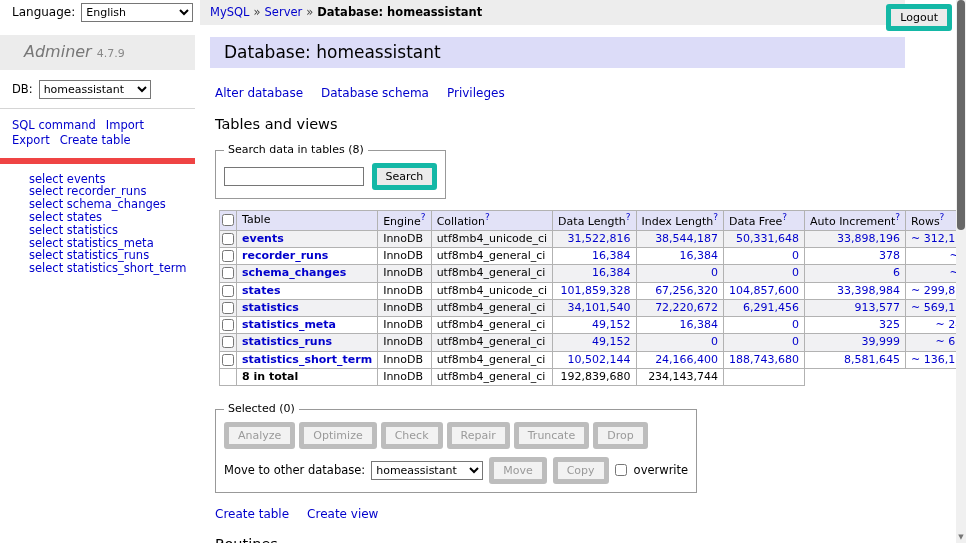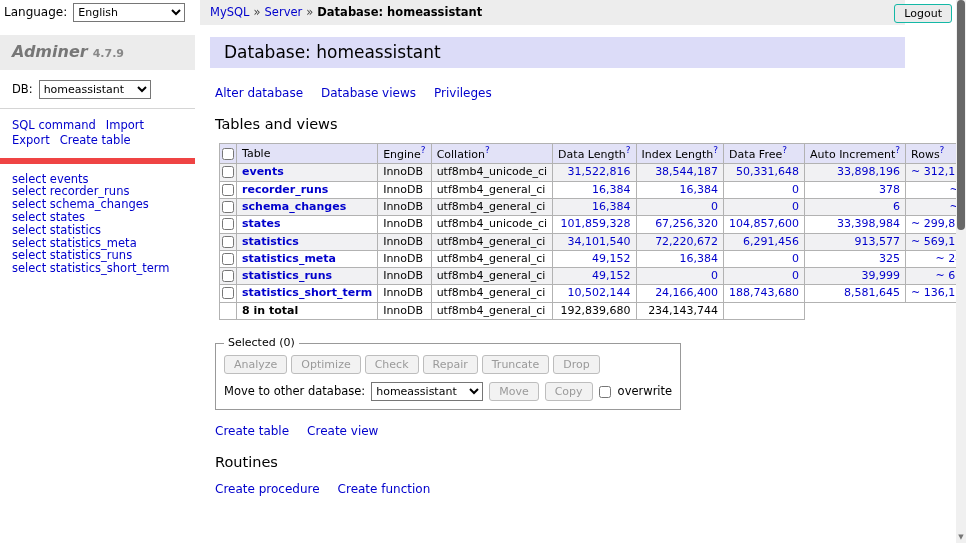--- a/index.html
+++ b/index.html
@@ -1,43 +1,43 @@
 <!DOCTYPE html>
 <html><head>
 <meta charset="utf-8">
 <style>
   *{box-sizing:border-box;margin:0;padding:0}
   html,body{width:966px;height:543px}
   body{position:relative;overflow:hidden;background:#fff;color:#000;
        font:12px/1.3 "DejaVu Sans","Liberation Sans",sans-serif}
   a{color:#0000cc;text-decoration:none;cursor:pointer}
   button{font:11px "DejaVu Sans","Liberation Sans",sans-serif;background:#ebebeb;
-         border:1px solid #14b8a6;border-radius:3px;padding:2px 9px;color:#000;cursor:pointer}
+         border:5px solid #14b8a6;border-radius:3px;padding:2px 9px;color:#000;cursor:pointer}
   button:disabled{color:#9a9a9a;border-color:#bdbdbd;background:#f2f2f2}
   select{font:11px "DejaVu Sans",sans-serif;height:19px;border:1px solid #767676;background:#fff}
   input[type=checkbox]{width:12px;height:12px;margin:0;vertical-align:middle}
 
   
   #topbar{position:absolute;top:0;left:0;width:966px;height:25px;background:#fff}
-  #lang{position:absolute;top:3px;left:4px;display:flex;align-items:center;gap:6px;font-size:12px}
+  #lang{position:absolute;top:3px;left:12px;display:flex;align-items:center;gap:6px;font-size:12px}
   #breadcrumb{position:absolute;top:0;left:200px;width:705px;height:25px;background:#ededed;
               line-height:25px;padding:0 10px;font-size:11.5px;white-space:nowrap}
   #breadcrumb .sep{color:#444;margin:0 4px}
   #logout-wrap{position:absolute;top:4px;right:14px}
 
   
   #sidebar{position:absolute;top:35px;left:0;width:195px;font-size:11.5px}
-  #sidebar h1{background:#ececec;color:#777;font-size:16px;font-weight:bold;
-              font-style:italic;padding:7px 12px}
+  #sidebar h1{background:#ececec;color:#777;font-size:16px;font-weight:normal;
+              font-style:italic;padding:7px 24px}
   #sidebar h1 a{color:#777}
   #sidebar h1 .ver{font-size:11px;font-style:normal;color:#888;margin-left:5px}
   #db-block{display:flex;align-items:center;gap:6px;padding:10px 12px 9px;border-bottom:1px solid #d5d5d5}
   .side-block{padding:9px 12px 10px;border-bottom:6px solid #ef4444}
   .side-block .row a{margin-right:10px}
-  #table-list{list-style:none;padding:9px 12px}
+  #table-list{list-style:none;padding:9px 29px}
   #table-list li{line-height:12.8px;white-space:nowrap}
 
   
   #content{position:absolute;top:37px;left:210px;width:695px}
   h2{background:#dcdcf8;font-size:17px;font-weight:normal;height:31px;line-height:31px;
      padding:0 14px;margin:0 0 18px}
   .links{margin:0 0 13px 5px;font-size:12px}
   .links a{margin-right:18px}
   #content h3{font-size:14.5px;font-weight:normal;margin:4px 0 10px 5px}
   fieldset{display:inline-block;border:1px solid #999;padding:5px 8px 8px;margin:0 0 11px 5px;font-size:11px}
@@ -113,24 +113,29 @@
       <li><a href="#">select</a> <a href="#">statistics</a></li>
       <li><a href="#">select</a> <a href="#">statistics_meta</a></li>
       <li><a href="#">select</a> <a href="#">statistics_runs</a></li>
       <li><a href="#">select</a> <a href="#">statistics_short_term</a></li>
     </ul>
 </div>
 
 <div id="content">
   <h2>Database: homeassistant</h2>
 
-  <div class="links"><a href="#">Alter database</a><a href="#">Database views</a><a href="#">Privileges</a></div>
+  <div class="links"><a href="#">Alter database</a><a href="#">Database schema</a><a href="#">Privileges</a></div>
 
   <h3>Tables and views</h3>
 
+  <fieldset>
+    <legend>Search data in tables (8)</legend>
+    <input id="search-input" type="text" value="" style="">
+    <button>Search</button>
+  </fieldset>
   <div></div>
 
   <table class="data">
     <thead>
       <tr>
           <th class="chk"><input type="checkbox" style=""></th>
           <th class="col-table">Table</th>
           <th>Engine<sup><a href="#">?</a></sup></th>
           <th>Collation<sup><a href="#">?</a></sup></th>
           <th>Data Length<sup><a href="#">?</a></sup></th>

